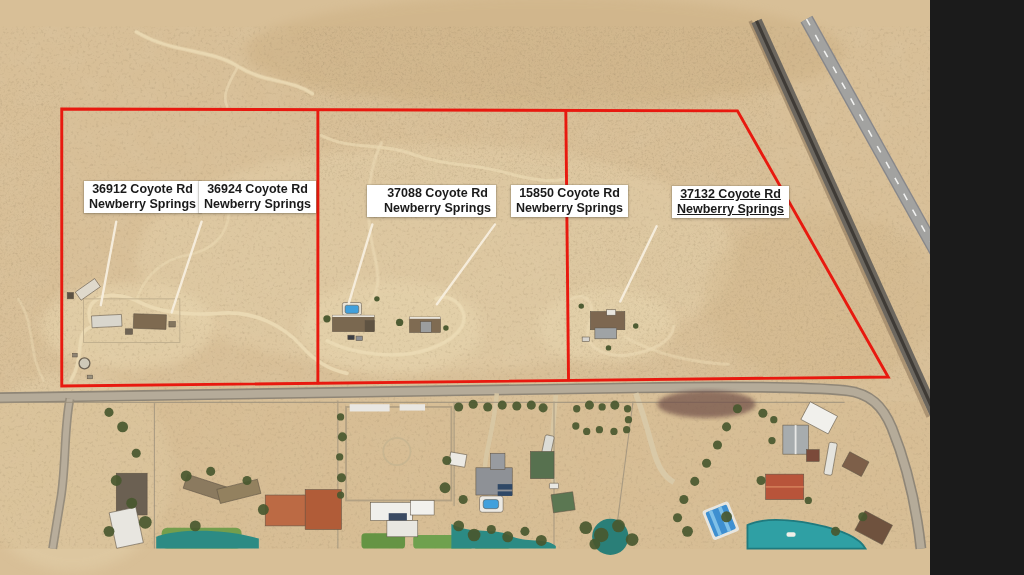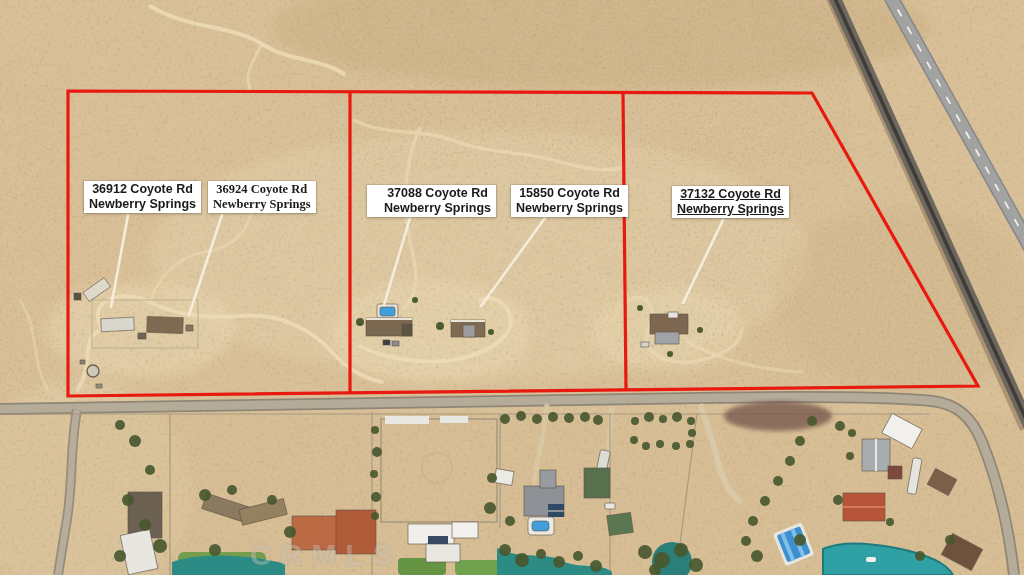--- a/index.html
+++ b/index.html
@@ -1,29 +1,29 @@
 <!DOCTYPE html>
 <html><head>
 <meta charset="utf-8">
 <style>
   html,body{margin:0;padding:0;background:#1b1b1b;}
   .stage{
-    position:relative;width:1024px;height:575px;overflow:hidden;
+    position:relative;width:930px;height:575px;overflow:hidden;
     background:#d8bf97;font-family:"Liberation Sans",sans-serif;
   }
   .scene{position:absolute;left:0;top:0;width:100%;height:100%;display:block;}
   .addr-label{
     position:absolute;background:#ffffff;color:#1a1a1a;
     font-weight:bold;font-size:12.5px;line-height:15px;text-align:center;
     padding:1px 5px;white-space:nowrap;
     box-shadow:0 0 0 1px rgba(90,80,60,.15),0 1px 3px rgba(0,0,0,.25);
   }
   .addr-label span{display:block;}
   .lbl-1{left:84px;top:181px;}
-  .lbl-2{left:208px;top:181px;font-family:Liberation Serif, serif;}
+  .lbl-2{left:199px;top:181px;}
   .lbl-3{left:367px;top:185px;padding-left:17px;}
   .lbl-4{left:511px;top:185px;}
   .lbl-5{left:672px;top:186px;text-decoration:underline;}
   .watermark{
     position:absolute;left:250px;top:538px;
     font-size:30px;font-weight:bold;letter-spacing:9px;
     color:rgba(255,255,255,0.25);text-shadow:0 0 2px rgba(120,110,90,.3);
     user-select:none;
   }
 </style>
@@ -359,14 +359,13 @@
   </div>
   <div class="addr-label lbl-4">
     <span>15850 Coyote Rd</span>
     <span>Newberry Springs</span>
   </div>
   <div class="addr-label lbl-5">
     <span>37132 Coyote Rd</span>
     <span>Newberry Springs</span>
   </div>
 
-  <div class="watermark">CRMLS</div>
 </div>
 
 </body></html>

